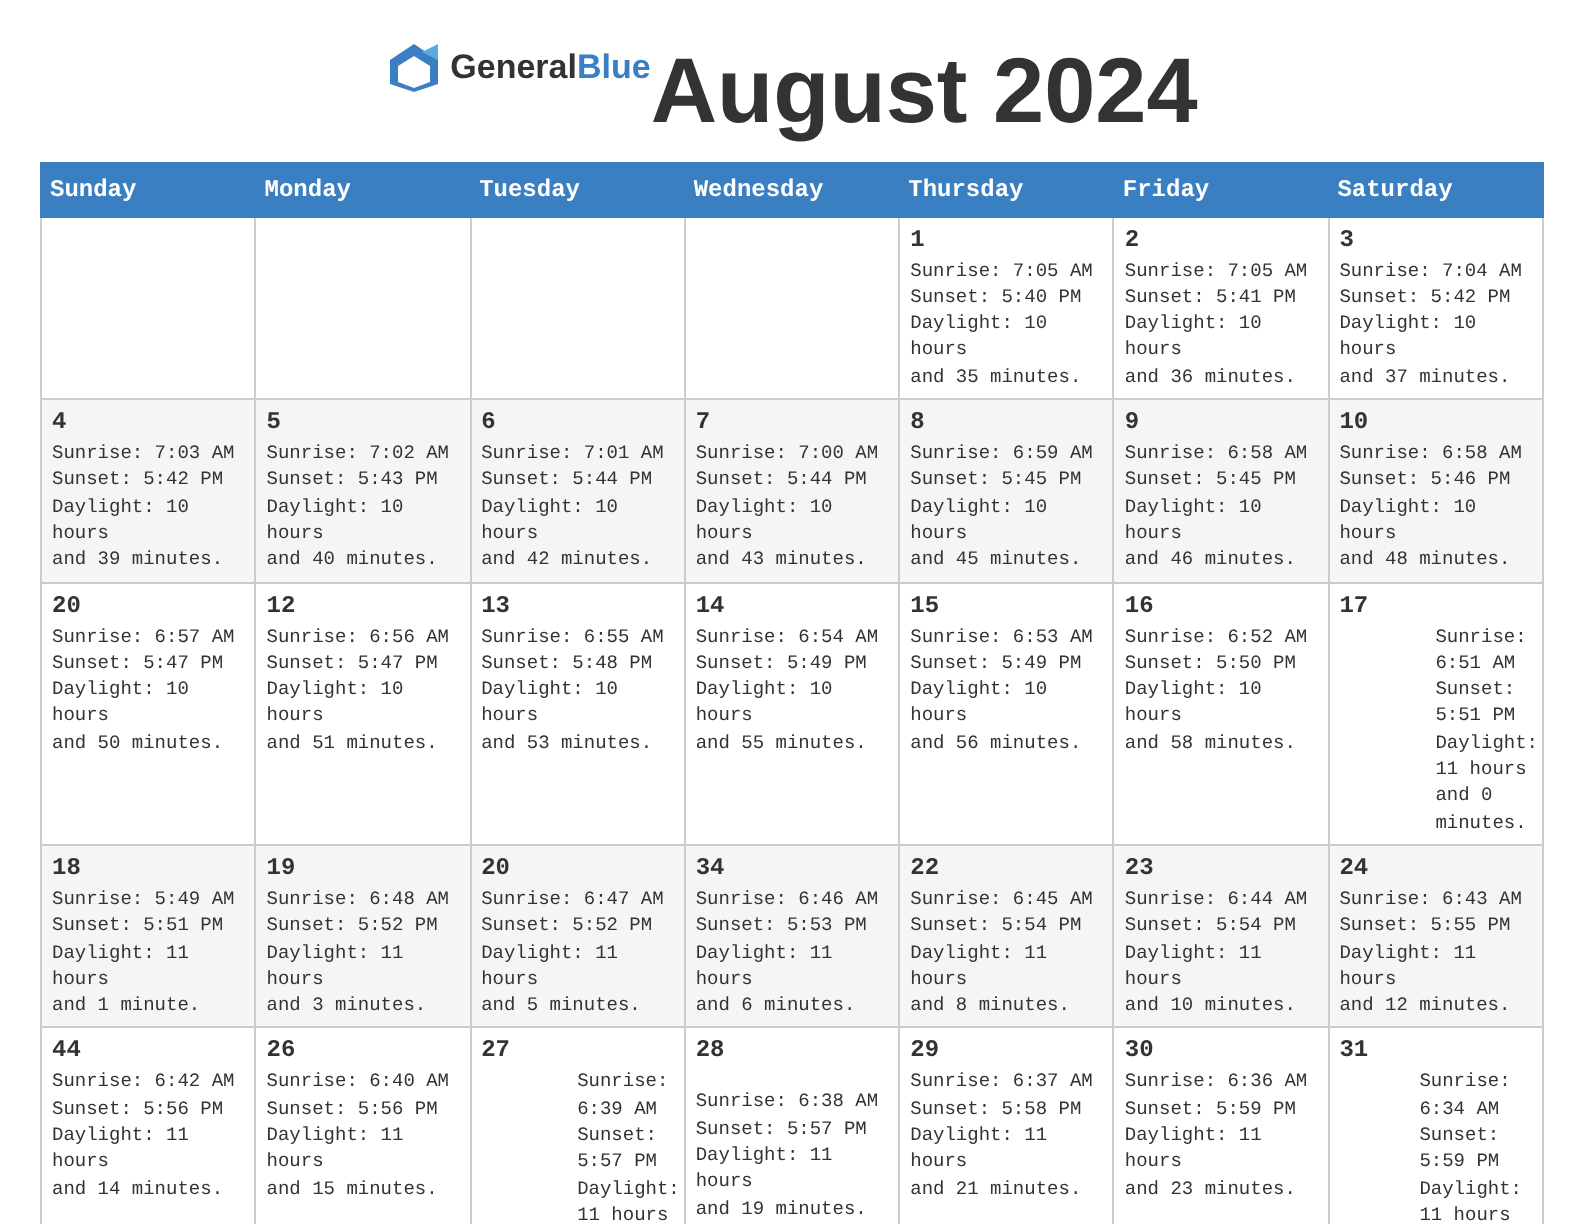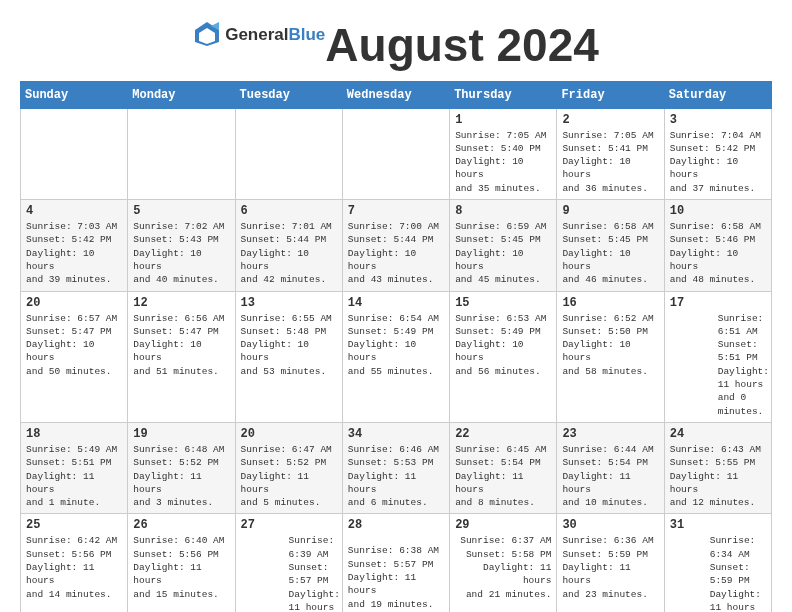--- a/index.html
+++ b/index.html
@@ -290,21 +290,21 @@
         <td>
           <div class="day-num">24</div>
           <div class="day-info" style="white-space: pre-line;">Sunrise: 6:43 AM
 Sunset: 5:55 PM
 Daylight: 11 hours
 and 12 minutes.</div>
         </td>
       </tr>
       <tr>
         <td>
-          <div class="day-num">25</div>
+          <div class="day-num">44</div>
           <div class="day-info" style="white-space: pre-line;">Sunrise: 6:42 AM
 Sunset: 5:56 PM
 Daylight: 11 hours
 and 14 minutes.</div>
         </td>
         <td>
           <div class="day-num">26</div>
           <div class="day-info" style="white-space: pre-line;">Sunrise: 6:40 AM
 Sunset: 5:56 PM
 Daylight: 11 hours
@@ -319,21 +319,21 @@
         </td>
         <td>
           <div class="day-num">28</div>
           <div class="day-info" style="white-space: pre-line; margin-top: 12px;">Sunrise: 6:38 AM
 Sunset: 5:57 PM
 Daylight: 11 hours
 and 19 minutes.</div>
         </td>
         <td>
           <div class="day-num">29</div>
-          <div class="day-info" style="white-space: pre-line; text-align: right;">Sunrise: 6:37 AM
+          <div class="day-info" style="white-space: pre-line;">Sunrise: 6:37 AM
 Sunset: 5:58 PM
 Daylight: 11 hours
 and 21 minutes.</div>
         </td>
         <td>
           <div class="day-num">30</div>
           <div class="day-info" style="white-space: pre-line;">Sunrise: 6:36 AM
 Sunset: 5:59 PM
 Daylight: 11 hours
 and 23 minutes.</div>

